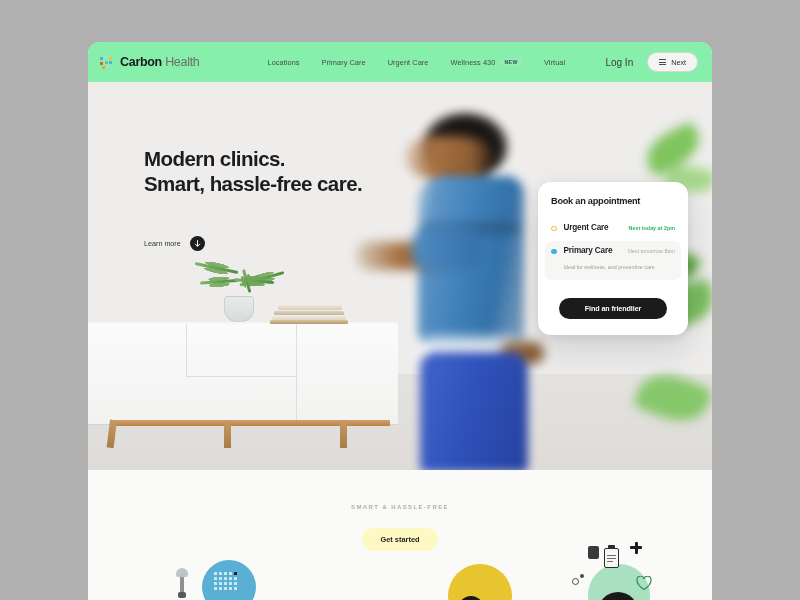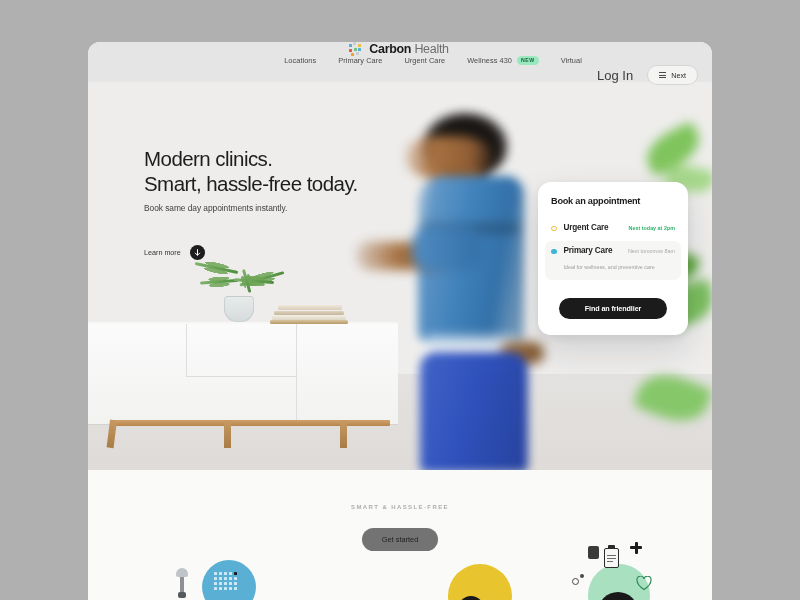--- a/index.html
+++ b/index.html
@@ -19,26 +19,25 @@
     width: 624px; height: 558px;
     background: #ffffff;
     border-radius: 12px 12px 0 0;
     overflow: hidden;
   }
 
   
   #header {
     position: relative;
     height: 40px;
-    background: #e5e5e5;
+    background: #86efac;
     display: flex;
     align-items: center;
     padding: 0 14px 0 12px;
     z-index: 40;
-    flex-direction: column;
   }
 
   .logo { display: flex; align-items: center; gap: 5px; }
   .logo-dots {
     position: relative;
     width: 15px; height: 14px;
     flex: 0 0 auto;
   }
   .logo-dots i {
     position: absolute;
@@ -80,21 +79,21 @@
     border-radius: 7px;
     line-height: 1;
   }
 
   #header-right {
     margin-left: auto;
     display: flex;
     align-items: center;
     gap: 14px;
   }
-  #login { font-size: 13px; color: #3d3d3d; cursor: pointer; }
+  #login { font-size: 10px; color: #3d3d3d; cursor: pointer; }
   #menu-btn {
     display: flex; align-items: center; gap: 5px;
     border: 1px solid #d6d6d4;
     border-radius: 12px;
     padding: 4.5px 11px;
     background: #f4f4f3;
     cursor: pointer;
   }
   #menu-btn .bars { display: flex; flex-direction: column; gap: 1.6px; }
   #menu-btn .bars i { display: block; width: 7px; height: 1px; background: #4b4b4b; }
@@ -227,33 +226,33 @@
 
   
   #rplant { position:absolute; right:-6px; top:40px; width:110px; height:330px; filter: blur(5.5px); }
   .leaf { position:absolute; border-radius: 60% 12% 60% 12%; }
 
   
   #hero-copy { position:absolute; left:56px; top:64px; z-index: 10; }
   #h1 {
     font-size: 20.5px;
     line-height: 25px;
-    font-weight: 400;
+    font-weight: 700;
     color: #1d1d1d;
     letter-spacing: -0.55px;
     white-space: nowrap;
   }
   #hero-sub {
     margin-top: 7px;
     font-size: 8.4px;
     color: #3f3f3f;
     letter-spacing: -0.05px;
   }
   #learn-more {
-    margin-top: 32px;
+    margin-top: 40px;
     display: inline-flex; align-items: center; gap: 9px;
     cursor: pointer;
   }
   #learn-label { font-size: 7.2px; color: #333; }
   #learn-arrow {
     width: 15px; height: 15px; border-radius: 50%;
     background: #1d1d1d;
     display:flex; align-items:center; justify-content:center;
   }
   #learn-arrow svg { display:block; }
@@ -319,24 +318,24 @@
     letter-spacing: 1.4px; color: #adadab;
   }
   #h2 {
     margin-top: 14px;
     font-size: 17px; font-weight: 500;
     color: #202020; letter-spacing: -0.5px;
   }
   #get-started {
     margin: 18px auto 0;
     width: 76px; height: 23px;
-    background: #737373; color: #1f1f1f;
+    background: #fef9c3; color: #1f1f1f;
     border-radius: 12px;
     display:flex; align-items:center; justify-content:center;
-    font-size: 7.4px; font-weight: 400;
+    font-size: 7.4px; font-weight: 700;
     cursor: pointer;
   }
 
   
   .illus { position: absolute; bottom: -34px; }
   .illus-circle { position:absolute; border-radius: 50%; }
   .grid-cal { position:absolute; display:grid; gap:1.6px; }
   .grid-cal i { display:block; width:3.4px; height:3.4px; background:#cfe9f2; border-radius:.6px; }
 
   .ic { position:absolute; }
@@ -442,23 +441,22 @@
       <div class="leaf" style="left:36px; top:10px;  width:58px; height:34px; background:#7fc45c; transform:rotate(-26deg);"></div>
       <div class="leaf" style="left:58px; top:44px;  width:48px; height:26px; background:#a5d78a; transform:rotate(16deg);"></div>
       <div class="leaf" style="left:18px; top:128px; width:72px; height:30px; background:#5ea63f; transform:rotate(10deg);"></div>
       <div class="leaf" style="left:54px; top:162px; width:52px; height:40px; background:#79bd5d; transform:rotate(-14deg);"></div>
       <div class="leaf" style="left:30px; top:254px; width:70px; height:44px; background:#86c76a; transform:rotate(22deg);"></div>
     </div>
 
     <div id="hero-copy">
       <div id="h1">
         <div>Modern clinics.</div>
-        <div>Smart, hassle-free today.</div>
-      </div>
-      <div id="hero-sub">Book same day appointments instantly.</div>
+        <div>Smart, hassle-free care.</div>
+      </div>
       <div id="learn-more">
         <span id="learn-label">Learn more</span>
         <span id="learn-arrow">
           <svg width="7" height="8" viewBox="0 0 7 8">
               <path d="M3.5 0.6v5.4M1.3 4.1l2.2 2.2 2.2-2.2" stroke="#fff" stroke-width="1" fill="none" stroke-linecap="round" stroke-linejoin="round"></path>
             </svg>
         </span>
       </div>
     </div>
 

